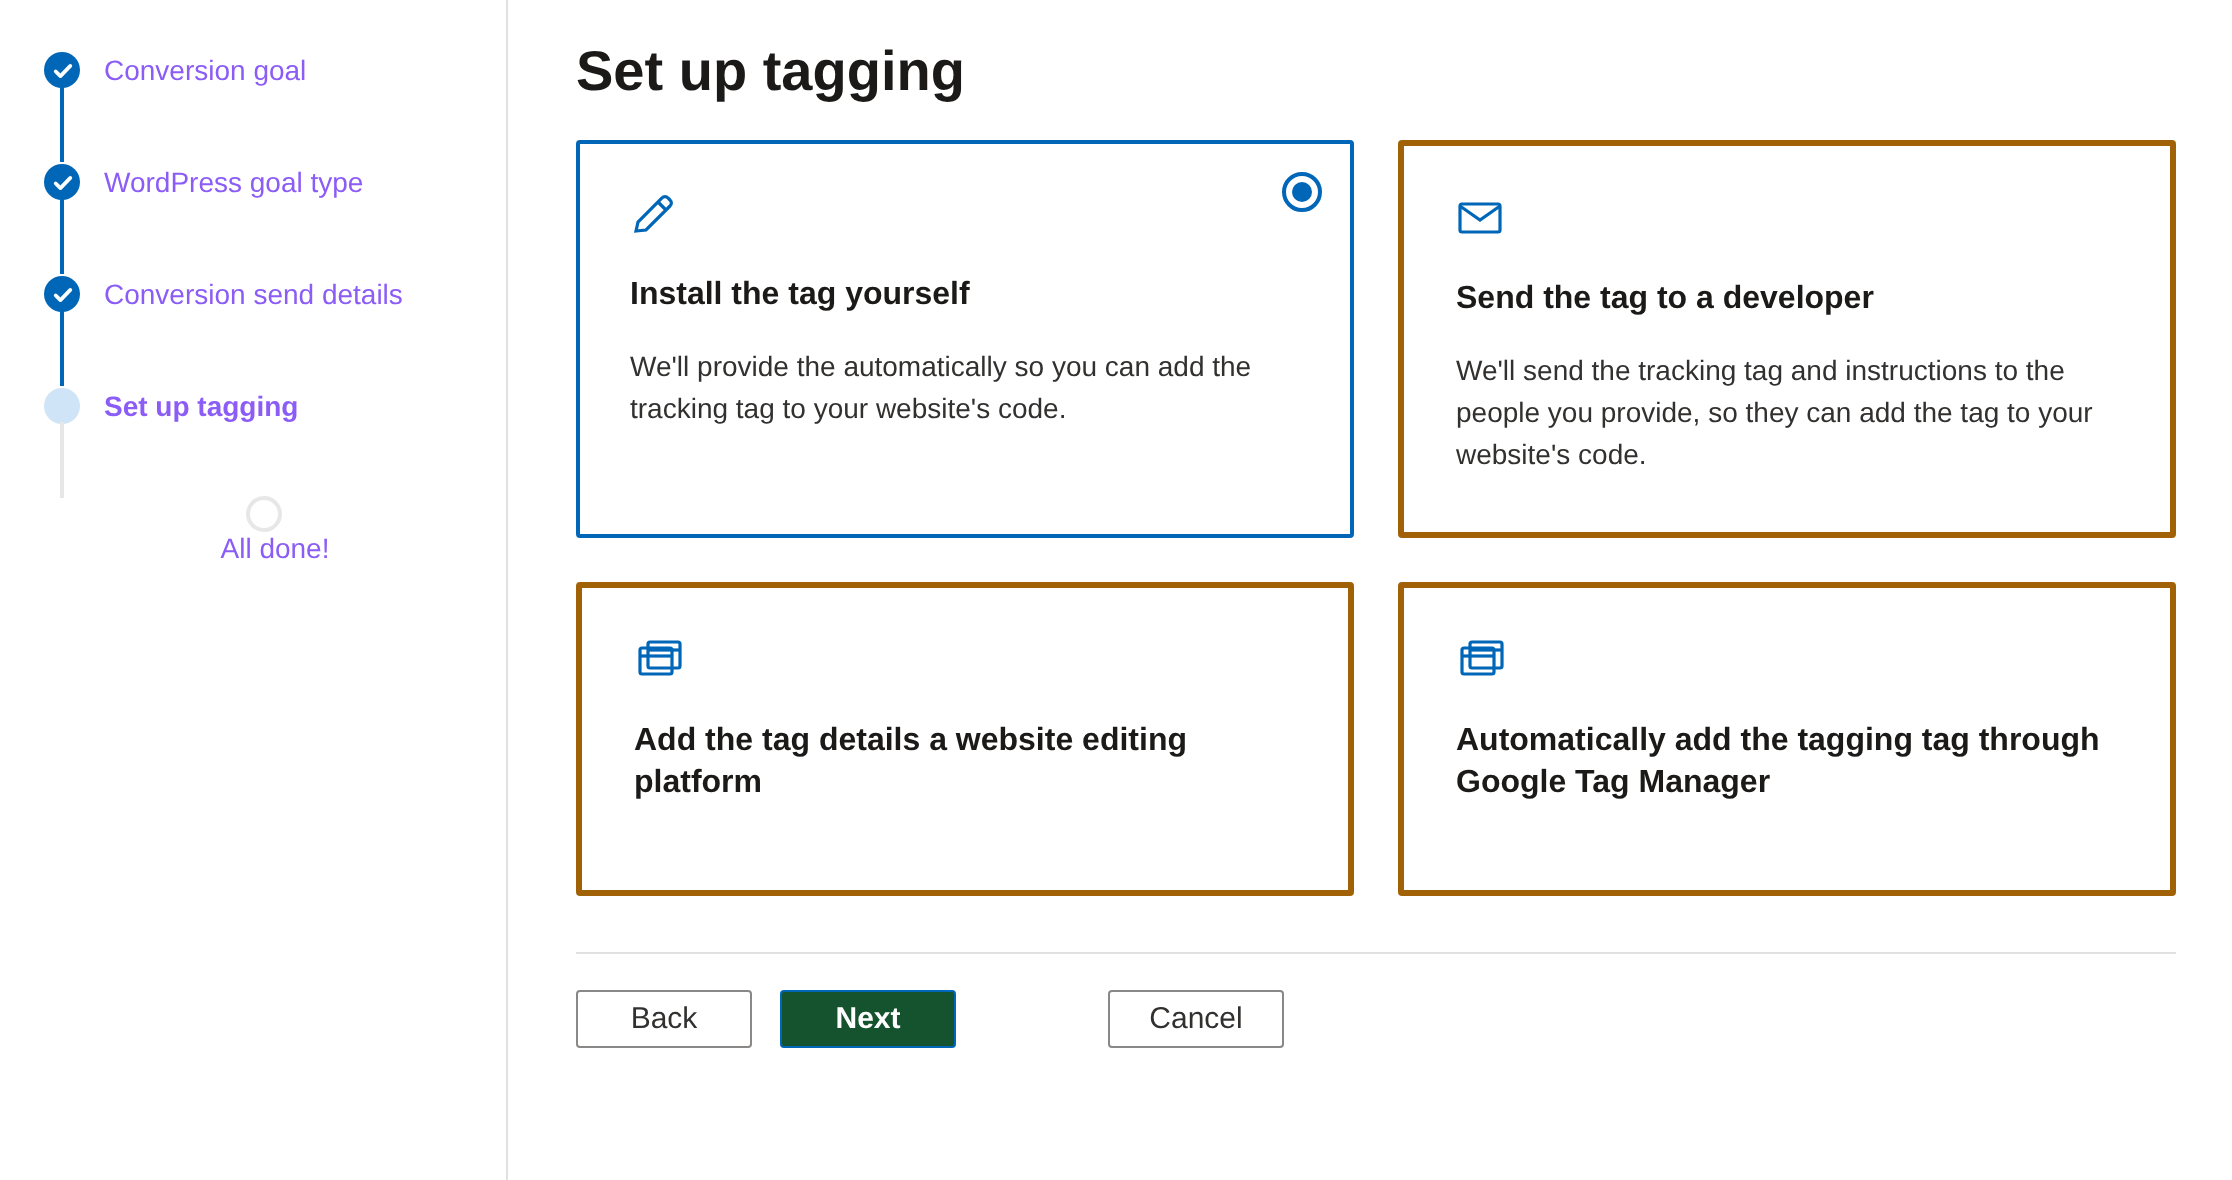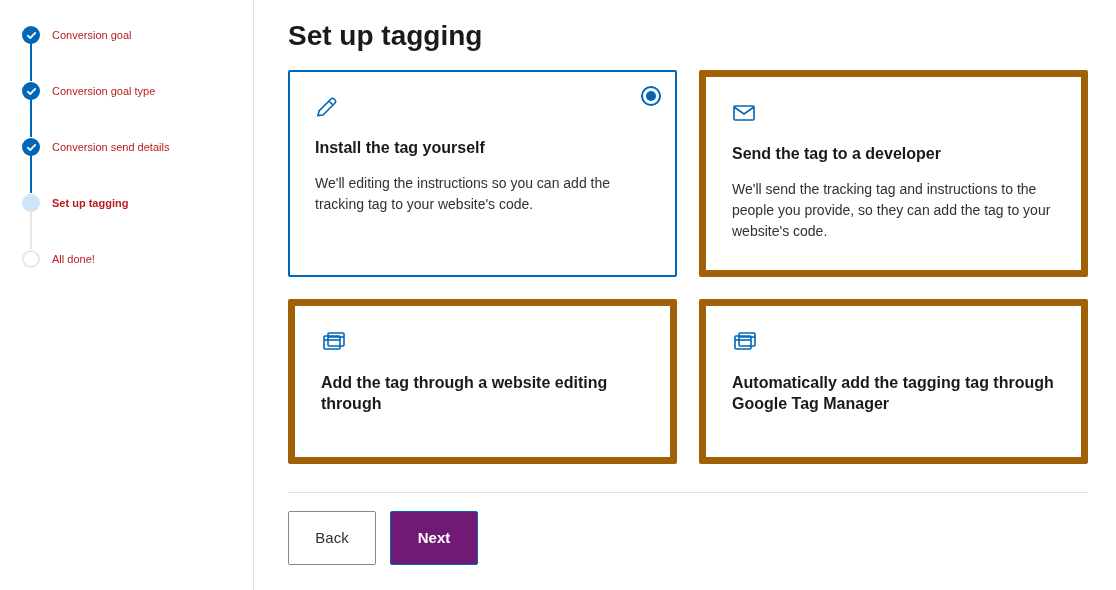--- a/index.html
+++ b/index.html
@@ -22,62 +22,62 @@
   }
   .steps { position: relative; }
   .step {
     display: flex;
     align-items: center;
     position: relative;
     height: 22px;
     margin-bottom: 34px;
     cursor: pointer;
   }
-  .step:last-child { margin-bottom: 4px; }
+  .step:last-child { margin-bottom: 4px; flex-direction: column; }
   .step .connector {
     position: absolute;
     left: 8px;
     top: 19px;
     width: 2px;
     height: 38px;
   }
   .conn-done { background: #0067b8; }
   .conn-todo { background: #e7e7e7; }
   .step .dot {
     width: 18px; height: 18px;
     border-radius: 50%;
     display: flex; align-items: center; justify-content: center;
     flex: 0 0 auto;
     margin-right: 12px;
   }
   .dot-done { background: #0067b8; }
   .dot-done svg { width: 11px; height: 11px; display:block; }
   .dot-current { background: #cfe4f6; }
   .dot-todo { background:#fff; border:2px solid #e7e7e7; width:18px; height:18px; }
-  .step-label { font-size: 11px; color: #b91c1c; white-space: nowrap; }
+  .step-label { font-size: 14px; color: #8b5cf6; white-space: nowrap; }
   .step.current .step-label { font-weight: 600; }
   
   .main {
     flex: 1;
     padding: 20px 28px 20px 34px;
     display: flex; flex-direction: column;
   }
   h1.page-title {
     font-size: 28px;
     font-weight: 700;
     margin: 0 0 18px 0;
     color: #1b1a19;
   }
   .cards {
     display: grid;
     grid-template-columns: 1fr 1fr;
     gap: 22px;
   }
   .card {
-    border: 7px solid #a16207;
+    border: 3px solid #a16207;
     border-radius: 2px;
     padding: 24px 26px 28px 26px;
     position: relative;
     cursor: pointer;
   }
   .card.selected {
     border: 2px solid #0067b8;
     padding: 23px 25px 27px 25px;
   }
   .card .icon { color: #0067b8; margin-bottom: 16px; height: 26px; }
@@ -108,32 +108,32 @@
   }
   
   .footer {
     border-top: 1px solid #e1e1e1;
     margin-top: 28px;
     padding-top: 18px;
     display: flex;
     gap: 14px;
   }
   .btn {
-    height: 54px;
+    height: 29px;
     min-width: 88px;
     padding: 0 18px;
     font-size: 15px;
     border-radius: 2px;
     cursor: pointer;
     border: 1px solid #8a8886;
     background: #fff;
     color: #323130;
   }
   .btn.primary {
-    background: #701a75;
+    background: #14532d;
     border-color: #0067b8;
     color: #fff;
     font-weight: 600;
   }
   .footer .spacer { width: 48px; }
 </style>
 </head>
 <body>
 
 <div class="page">
@@ -150,21 +150,21 @@
         <span class="step-label">Conversion goal</span>
         <span class="connector conn-done"></span>
       </div>
 
       <div class="step">
         <span class="dot dot-done">
           <svg viewBox="0 0 12 12">
               <path d="M2 6.2 L4.6 8.8 L10 3.2" stroke="#fff" stroke-width="2" fill="none" stroke-linecap="round" stroke-linejoin="round"></path>
             </svg>
         </span>
-        <span class="step-label">Conversion goal type</span>
+        <span class="step-label">WordPress goal type</span>
         <span class="connector conn-done"></span>
       </div>
 
       <div class="step">
         <span class="dot dot-done">
           <svg viewBox="0 0 12 12">
               <path d="M2 6.2 L4.6 8.8 L10 3.2" stroke="#fff" stroke-width="2" fill="none" stroke-linecap="round" stroke-linejoin="round"></path>
             </svg>
         </span>
         <span class="step-label">Conversion send details</span>
@@ -192,21 +192,21 @@
       <div class="card selected">
         <span class="radio">
             <span class="inner"></span>
           </span>
         <div class="icon">
           <svg viewBox="0 0 24 24">
               <path d="M3 20.5 L4 16 L16 4 a2 2 0 0 1 3 0 l1 1 a2 2 0 0 1 0 3 L8 20 L3 20.5 Z M14 6 L18 10"></path>
             </svg>
         </div>
         <h3>Install the tag yourself</h3>
-        <p>We'll editing the instructions so you can add the tracking tag to your website's code.</p>
+        <p>We'll provide the automatically so you can add the tracking tag to your website's code.</p>
       </div>
 
       <div class="card">
         <div class="icon">
           <svg viewBox="0 0 24 24">
               <rect x="2" y="5" width="20" height="14" rx="1"></rect>
               <path d="M2 6 L12 13 L22 6"></path>
             </svg>
         </div>
         <h3>Send the tag to a developer</h3>
@@ -215,37 +215,38 @@
 
       <div class="card">
         <div class="icon">
           <svg viewBox="0 0 24 24">
               <rect x="3" y="6" width="16" height="13" rx="1"></rect>
               <path d="M3 10 L19 10"></path>
               <rect x="7" y="3" width="16" height="13" rx="1"></rect>
               <path d="M7 7 L23 7"></path>
             </svg>
         </div>
-        <h3>Add the tag through a website editing through</h3>
+        <h3>Add the tag details a website editing platform</h3>
       </div>
 
       <div class="card">
         <div class="icon">
           <svg viewBox="0 0 24 24">
               <rect x="3" y="6" width="16" height="13" rx="1"></rect>
               <path d="M3 10 L19 10"></path>
               <rect x="7" y="3" width="16" height="13" rx="1"></rect>
               <path d="M7 7 L23 7"></path>
             </svg>
         </div>
         <h3>Automatically add the tagging tag through Google Tag Manager</h3>
       </div>
 
     </div>
 
     <div class="footer">
       <button class="btn">Back</button>
       <button class="btn primary">Next</button>
       <span class="spacer"></span>
+      <button class="btn">Cancel</button>
     </div>
   </main>
 
 </div>
 
 </body></html>

